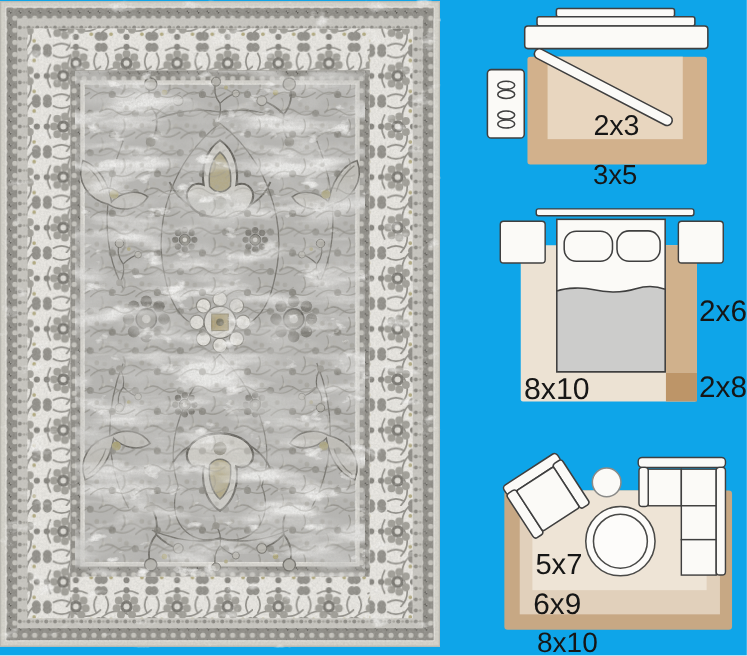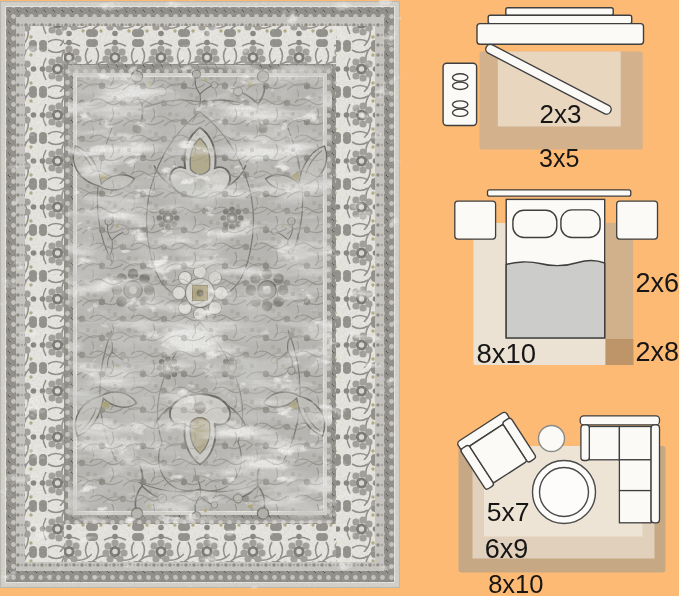--- a/index.html
+++ b/index.html
@@ -1,16 +1,16 @@
 <!DOCTYPE html>
 <html><head>
 <meta charset="utf-8">
 <style>
 html,body{margin:0;padding:0;background:#ffffff;}
-#canvas{position:relative;width:679px;height:596px;overflow:hidden;background:#fdba74;font-family:"Liberation Sans",sans-serif;}
+#canvas{position:relative;width:679px;height:596px;overflow:hidden;background:#0ea5e9;font-family:"Liberation Sans",sans-serif;}
 svg{display:block;} text{font-family:"Liberation Sans",sans-serif;}
 </style>
 </head>
 <body>
 <div id="canvas">
 
 <svg width="401" height="589" viewBox="0 0 401 589" style="position:absolute;left:0;top:0;">
   <defs>
     <clipPath id="fieldclip">
           <rect x="56" y="60" width="246" height="434"></rect>

